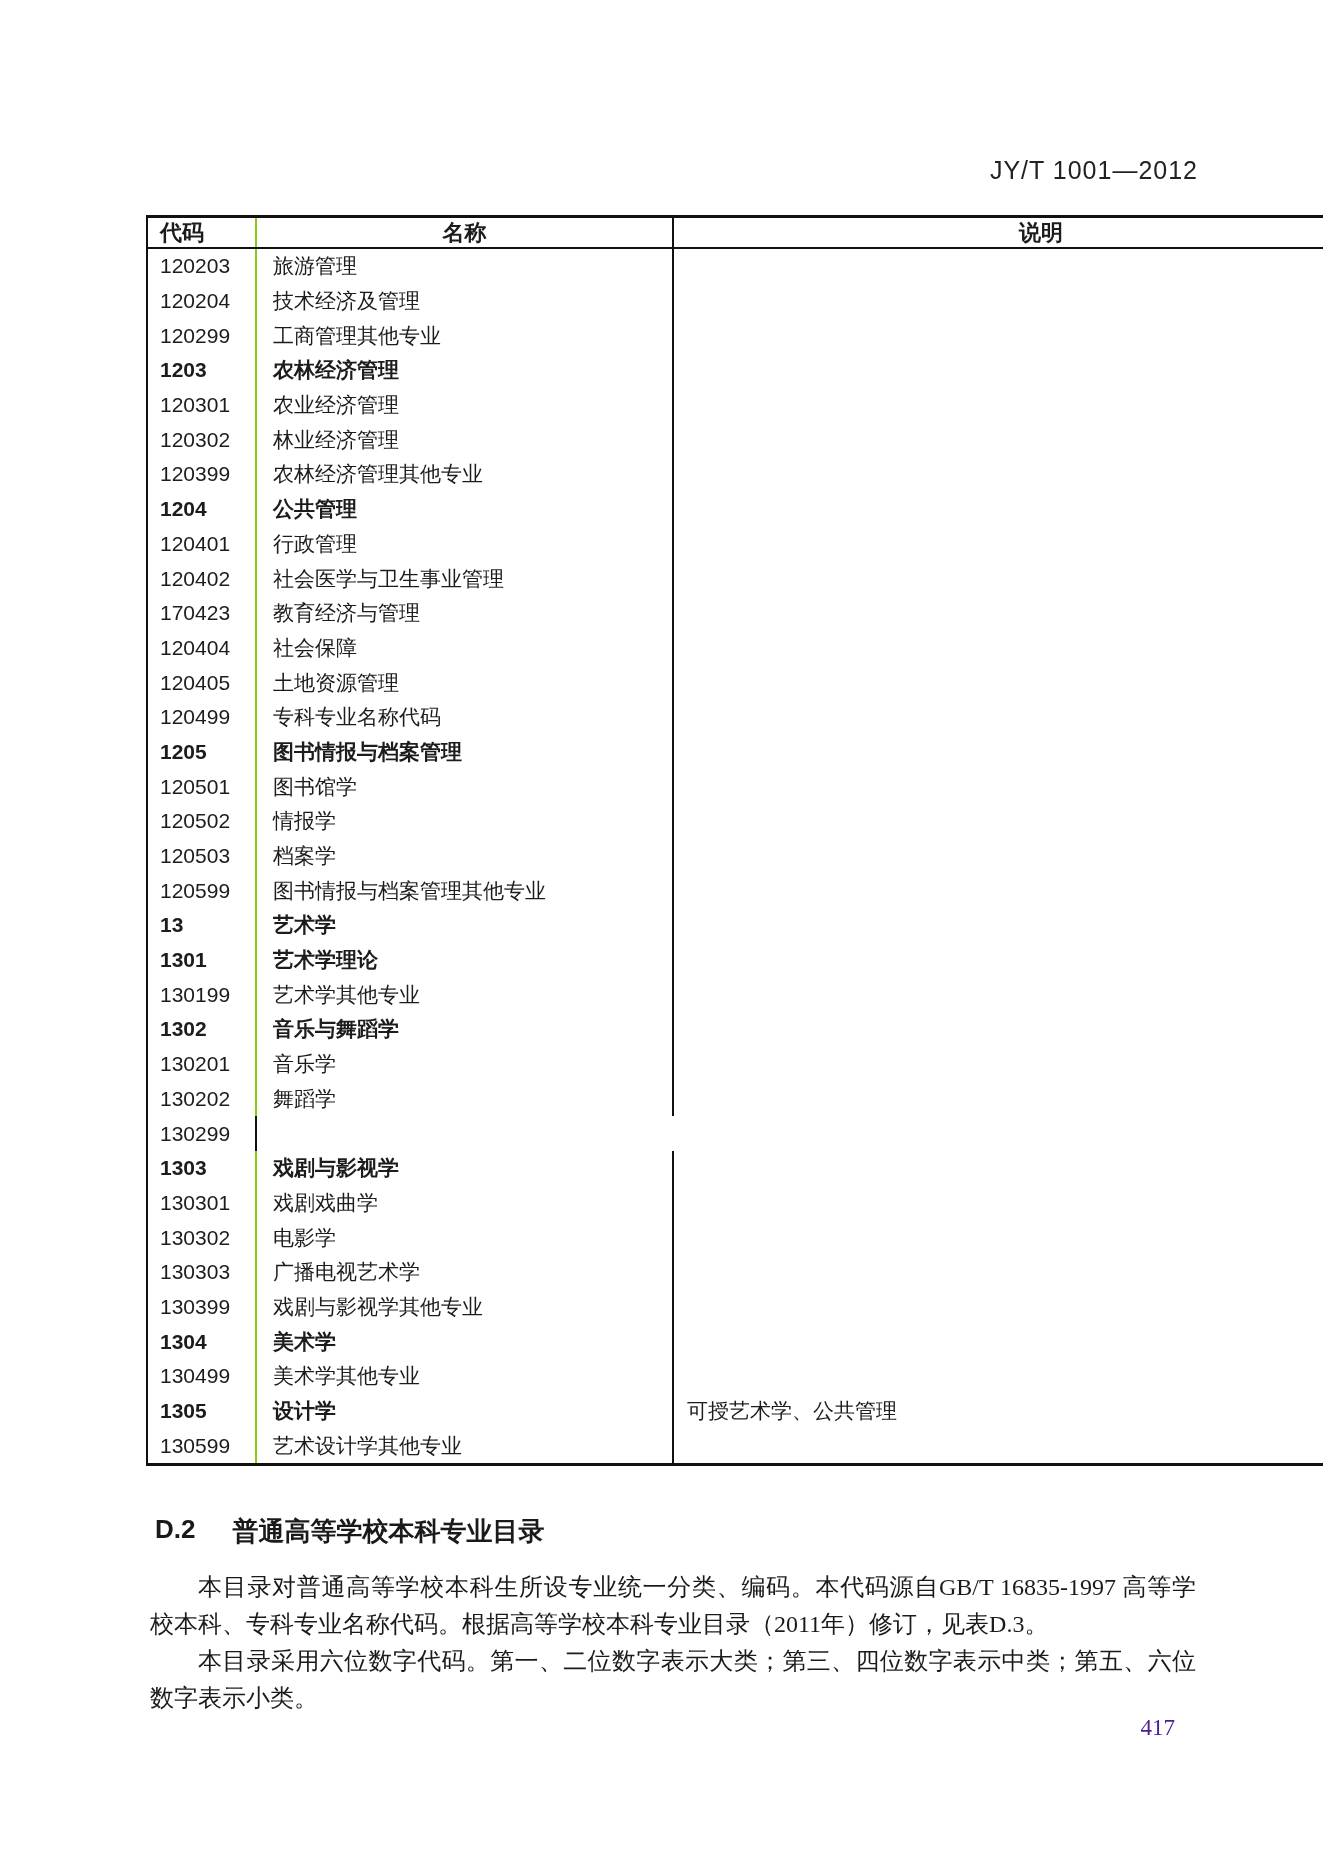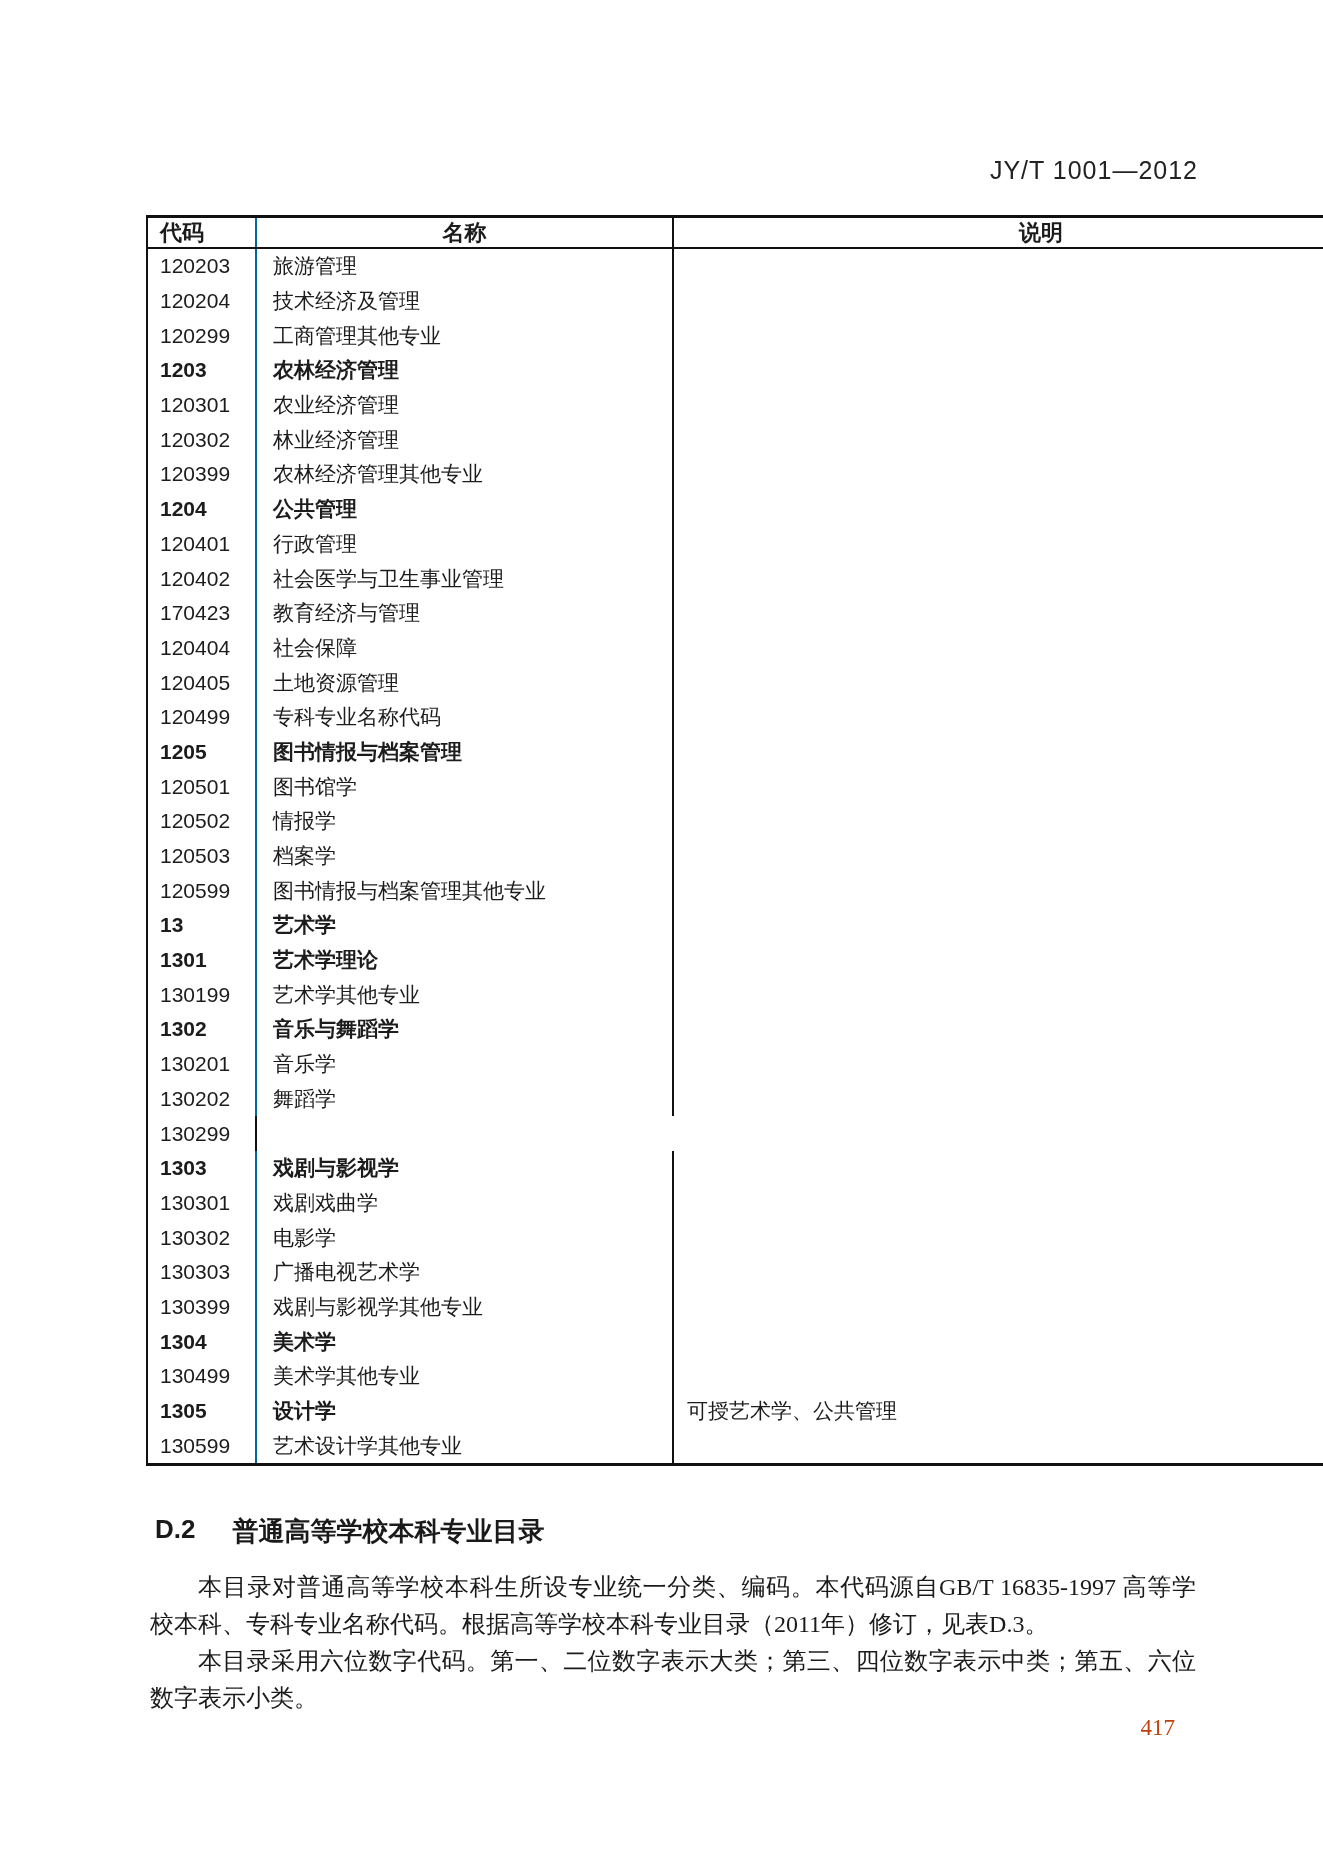--- a/index.html
+++ b/index.html
@@ -52,21 +52,21 @@
   }
   .cell { height: 100%; display: flex; align-items: center; overflow: hidden; white-space: nowrap; }
   .cell-code {
     width: 107px;
     padding-left: 12px;
     font-family: "Liberation Sans", sans-serif;
   }
   .cell-name {
     width: 417px;
     padding-left: 16px;
-    border-left: 2px solid #0369a1;
+    border-left: 2px solid #84cc16;
     font-family: "Liberation Serif", serif;
   }
   .cell-note {
     flex: 1;
     padding-left: 13px;
     border-left: 2px solid #111;
     font-family: "Liberation Serif", serif;
   }
   .thead .cell-name, .thead .cell-note {
     justify-content: center;
@@ -103,21 +103,21 @@
     color: #1a1a1a;
   }
   .paragraphs p { margin: 0; text-indent: 2em; }
 
   .page-number {
     position: absolute;
     top: 1715px;
     right: 148px;
     font-family: "Liberation Serif", serif;
     font-size: 23px;
-    color: #c2410c;
+    color: #4c1d95;
   }
 </style>
 </head>
 <body>
 
 <div class="page">
 
   <div class="doc-code">JY/T 1001—2012</div>
 
   <div class="catalog-table">

